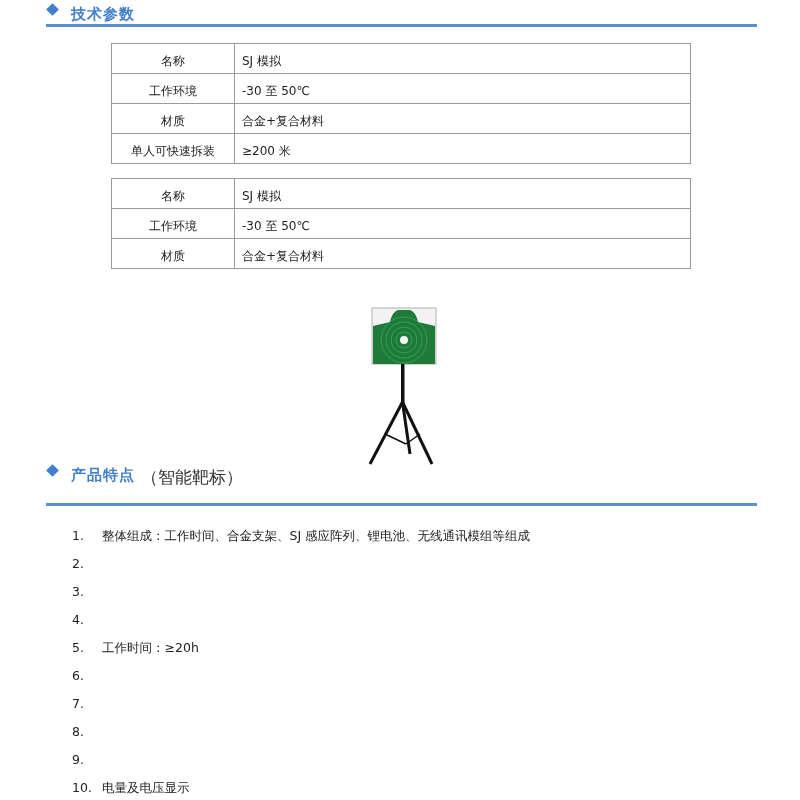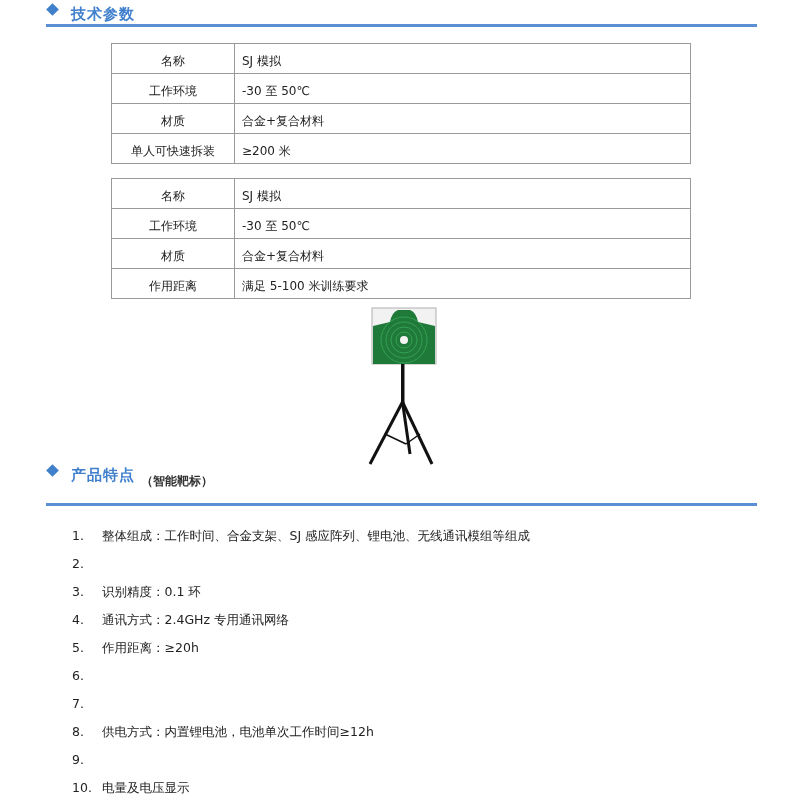--- a/index.html
+++ b/index.html
@@ -1,21 +1,21 @@
 <!DOCTYPE html>
 <html><head>
   <meta charset="utf-8">
   <style>
     html, body { margin:0; padding:0; background:#ffffff; }
     body { width:800px; height:800px; position:relative; overflow:hidden;
            font-family:"DejaVu Sans","Liberation Sans",sans-serif; color:#222; }
     .sec-head { position:absolute; left:48px; display:flex; align-items:flex-start; }
     .diamond { width:9px; height:9px; background:#3f7fcc; transform:rotate(45deg); margin-right:14px; }
     .sec-title { color:#3f7fcc; font-weight:bold; font-size:15px; letter-spacing:1px; }
-    .sec-sub { color:#333; font-weight:bold; font-size:12px; margin-left:6px;margin-top:7px; }
+    .sec-sub { color:#333; font-weight:normal; font-size:17px; margin-left:6px; }
     .rule { position:absolute; left:46px; width:711px; height:3px; background:#5b8fd3; }
     table.spec { position:absolute; left:111px; width:580px; border-collapse:collapse; font-size:12px; }
     table.spec td { border:1px solid #9a9a9a; height:26px; padding:0; vertical-align:bottom; padding-bottom:3px; }
     table.spec td.k { width:122px; text-align:center; }
     table.spec td.v { padding-left:7px; }
     .product { position:absolute; left:340px; top:304px; width:130px; height:165px; }
     ol.features { position:absolute; left:72px; top:522px; margin:0; padding:0; list-style:none; font-size:12.5px; }
     ol.features li { height:28px; line-height:28px; display:flex; }
     ol.features .num { width:30px; }
   </style>
@@ -56,24 +56,20 @@
         <td class="v">SJ 模拟</td>
       </tr>
   <tr>
         <td class="k">工作环境</td>
         <td class="v">-30 至 50℃</td>
       </tr>
   <tr>
         <td class="k">材质</td>
         <td class="v">合金+复合材料</td>
       </tr>
-  <tr>
-        <td class="k">作用距离</td>
-        <td class="v">满足 5-100 米训练要求</td>
-      </tr>
 </tbody>
   </table>
 
 <div class="product">
   <svg width="130" height="165" viewBox="0 0 130 165">
     <rect x="32" y="4" width="64" height="56" fill="#f2f2f2" stroke="#b0b0b0" stroke-width="1"></rect>
     <path d="M33 60 L33 22 L50 18 Q52 8 58 6 L70 6 Q76 8 78 18 L95 22 L95 60 Z" fill="#1f7a3a"></path>
     <g fill="none" stroke="#35a050" stroke-width="1">
       <circle cx="64" cy="36" r="8"></circle>
         <circle cx="64" cy="36" r="13"></circle>
@@ -100,39 +96,36 @@
 <ol class="features">
   <li>
       <span class="num">1.</span>
       <span>整体组成：工作时间、合金支架、SJ 感应阵列、锂电池、无线通讯模组等组成</span>
     </li>
   <li>
       <span class="num">2.</span>
     </li>
   <li>
       <span class="num">3.</span>
-      <span>识别精度：0.1 环</span>
     </li>
   <li>
       <span class="num">4.</span>
-      <span>通讯方式：2.4GHz 专用通讯网络</span>
     </li>
   <li>
       <span class="num">5.</span>
-      <span>作用距离：≥20h</span>
+      <span>工作时间：≥20h</span>
     </li>
   <li>
       <span class="num">6.</span>
     </li>
   <li>
       <span class="num">7.</span>
     </li>
   <li>
       <span class="num">8.</span>
-      <span>供电方式：内置锂电池，电池单次工作时间≥12h</span>
     </li>
   <li>
       <span class="num">9.</span>
     </li>
   <li>
       <span class="num">10.</span>
       <span>电量及电压显示</span>
     </li>
 </ol>
 

